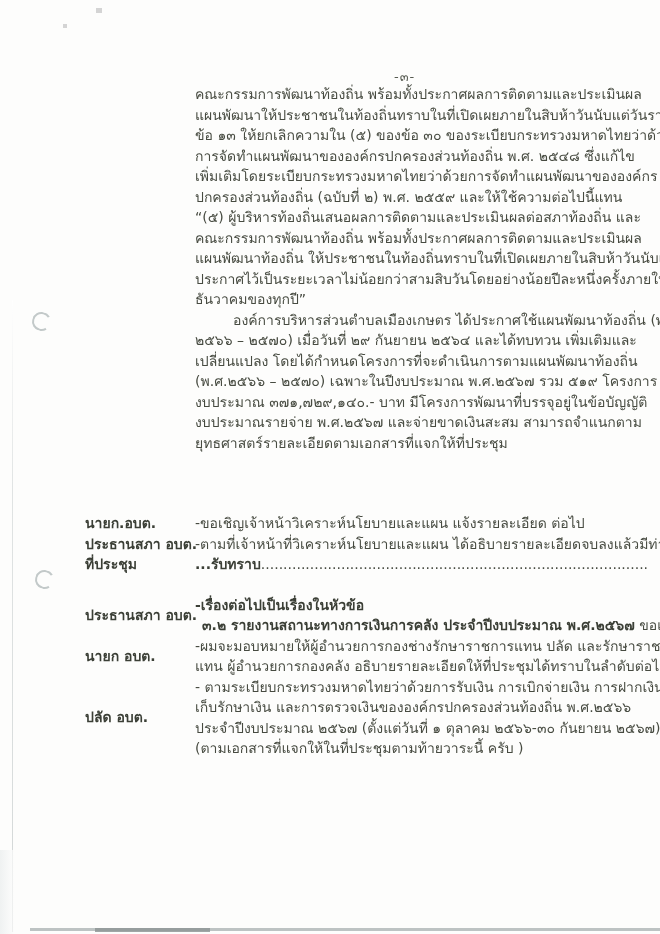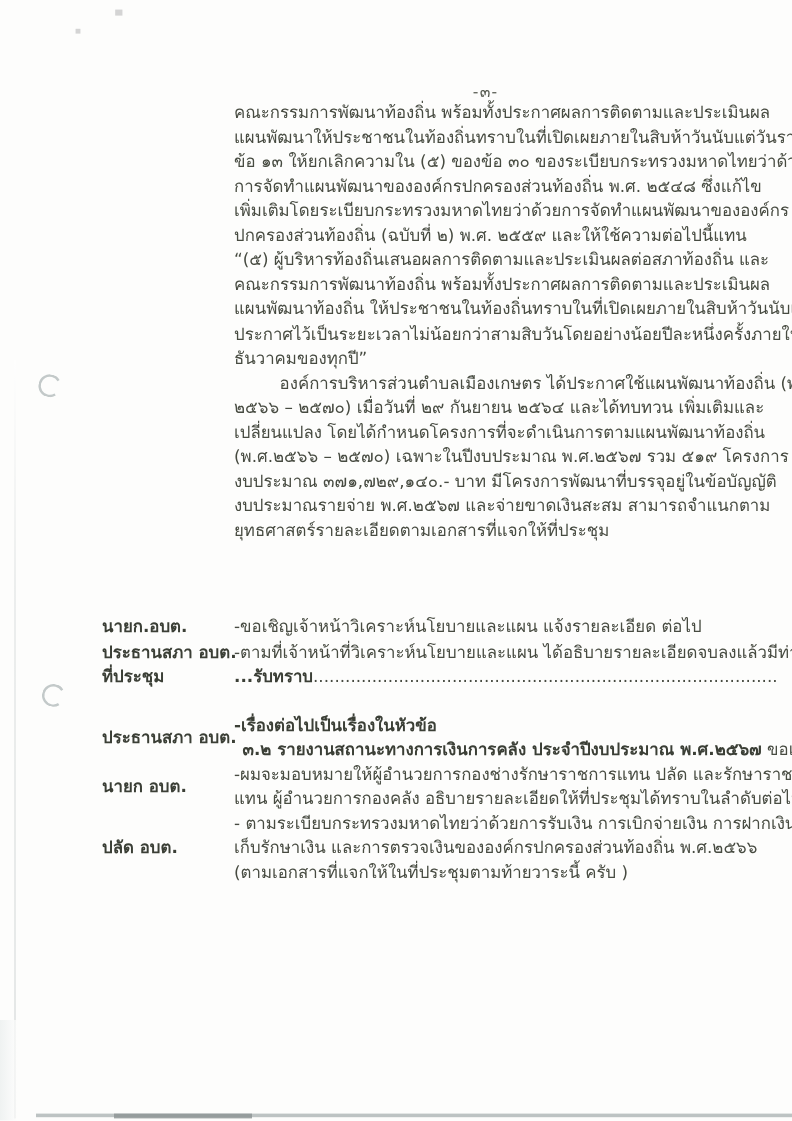--- a/index.html
+++ b/index.html
@@ -153,20 +153,21 @@
         <div class="utter">
           <div class="dline"><span>-ผมจะมอบหมายให้ผู้อำนวยการกองช่างรักษาราชการแทน ปลัด และรักษาราชการ</span></div>
           <div class="dline"><span>แทน ผู้อำนวยการกองคลัง อธิบายรายละเอียดให้ที่ประชุมได้ทราบในลำดับต่อไปครับ</span></div>
         </div>
       </div>
       <div class="drow">
         <div class="speaker">ปลัด อบต.</div>
         <div class="utter">
           <div class="dline"><span>- ตามระเบียบกระทรวงมหาดไทยว่าด้วยการรับเงิน การเบิกจ่ายเงิน การฝากเงิน การ</span></div>
           <div class="dline"><span>เก็บรักษาเงิน และการตรวจเงินขององค์กรปกครองส่วนท้องถิ่น พ.ศ.๒๕๖๖</span></div>
+          <div class="dline"><span>ประจำปีงบประมาณ ๒๕๖๗ (ตั้งแต่วันที่ ๑ ตุลาคม ๒๕๖๖-๓๐ กันยายน ๒๕๖๗)</span></div>
           <div class="dline"><span>(ตามเอกสารที่แจกให้ในที่ประชุมตามท้ายวาระนี้ ครับ )</span></div>
         </div>
       </div>
     </div>
 
   <div class="hole-punch hp1"></div>
   <div class="hole-punch hp2"></div>
 
   <div class="left-scan-line"></div>
   <div class="left-edge-strip"></div>

